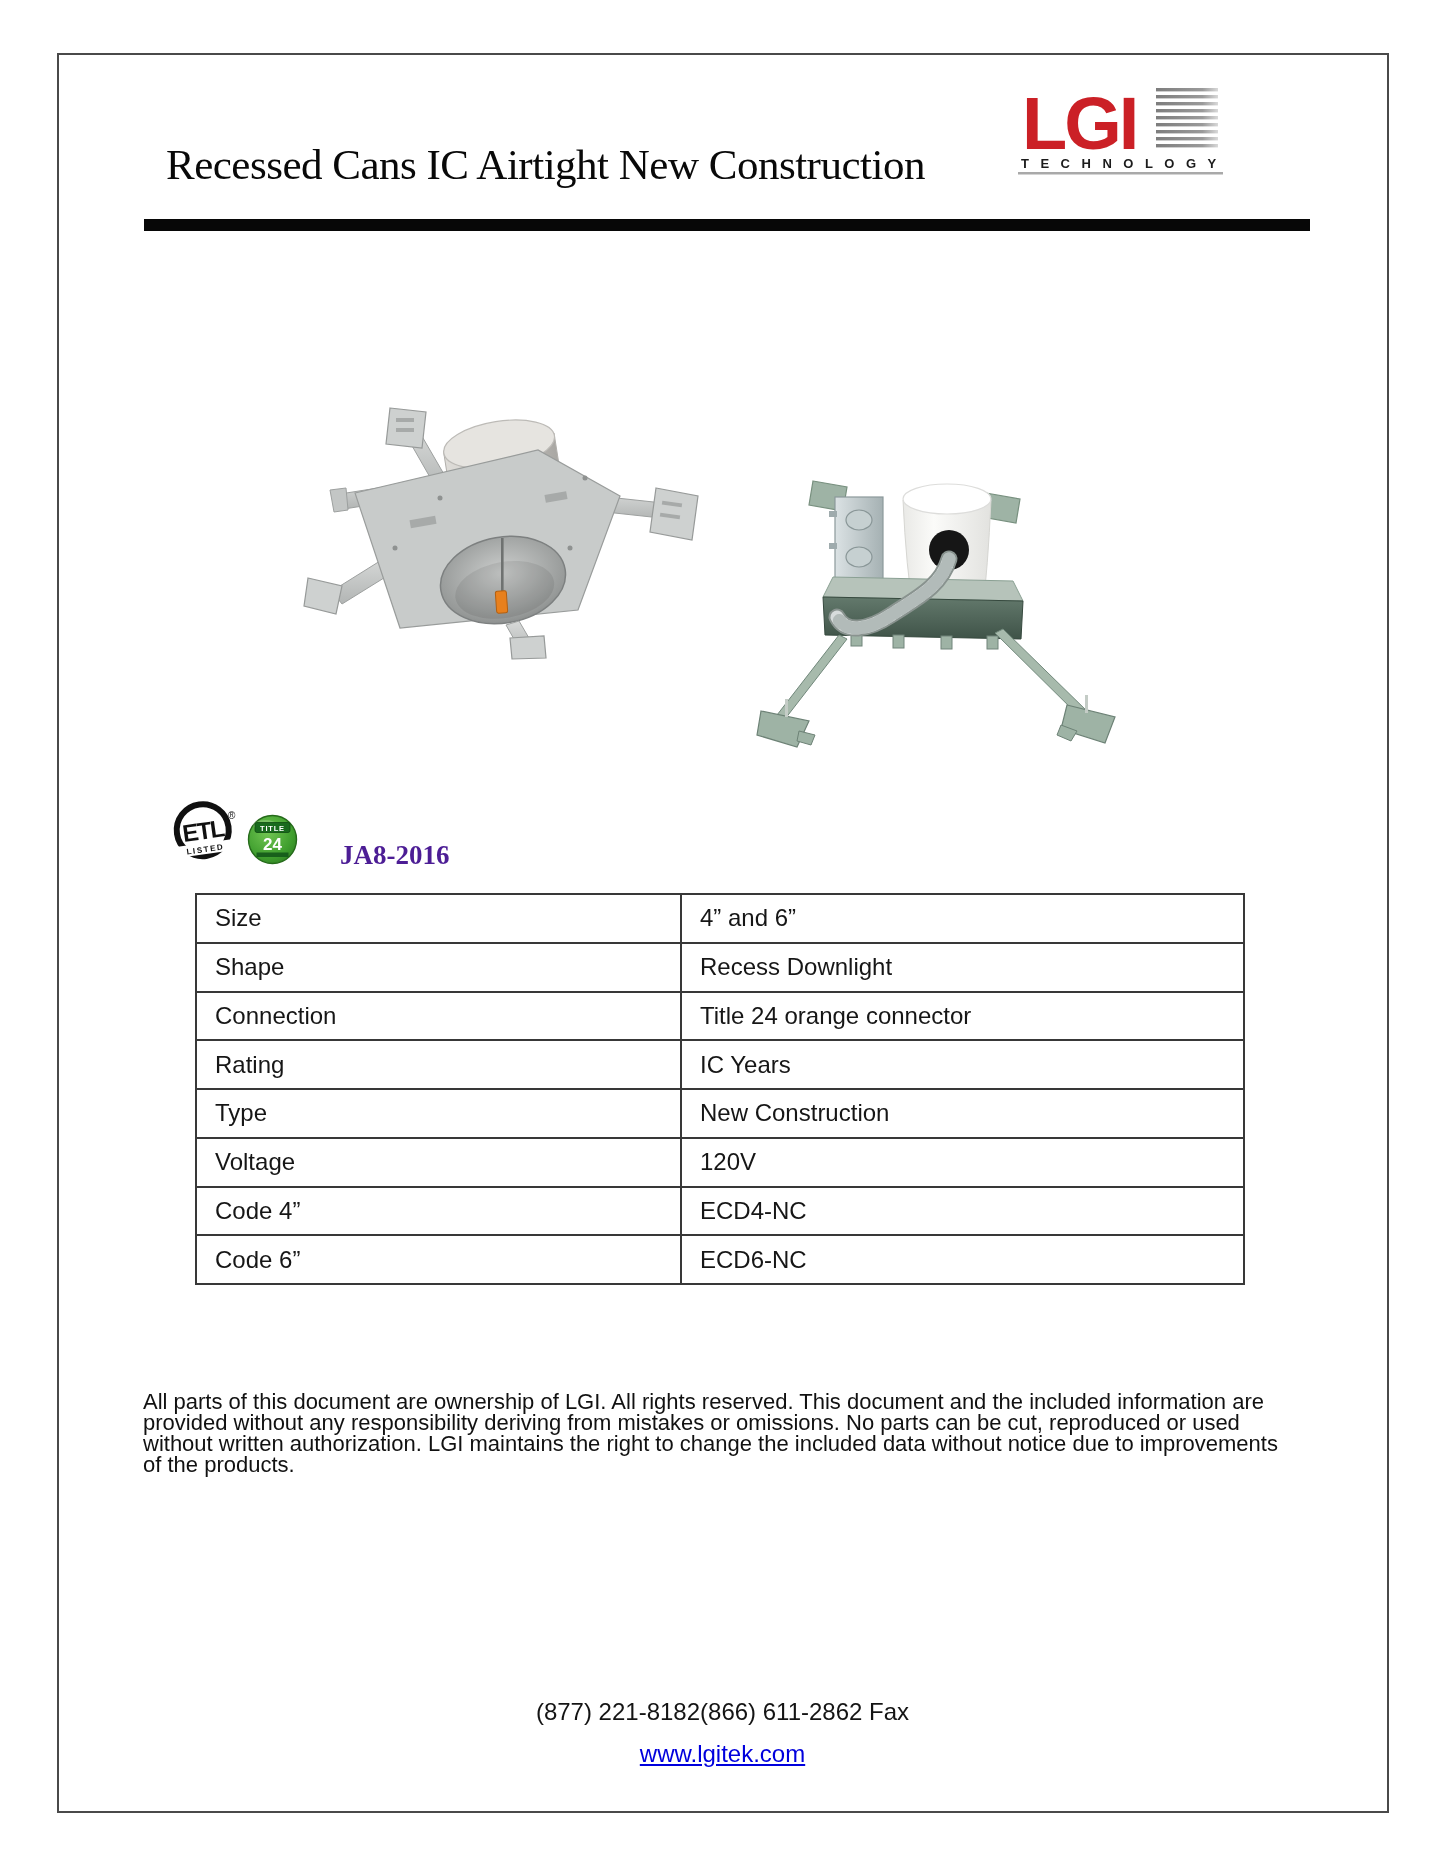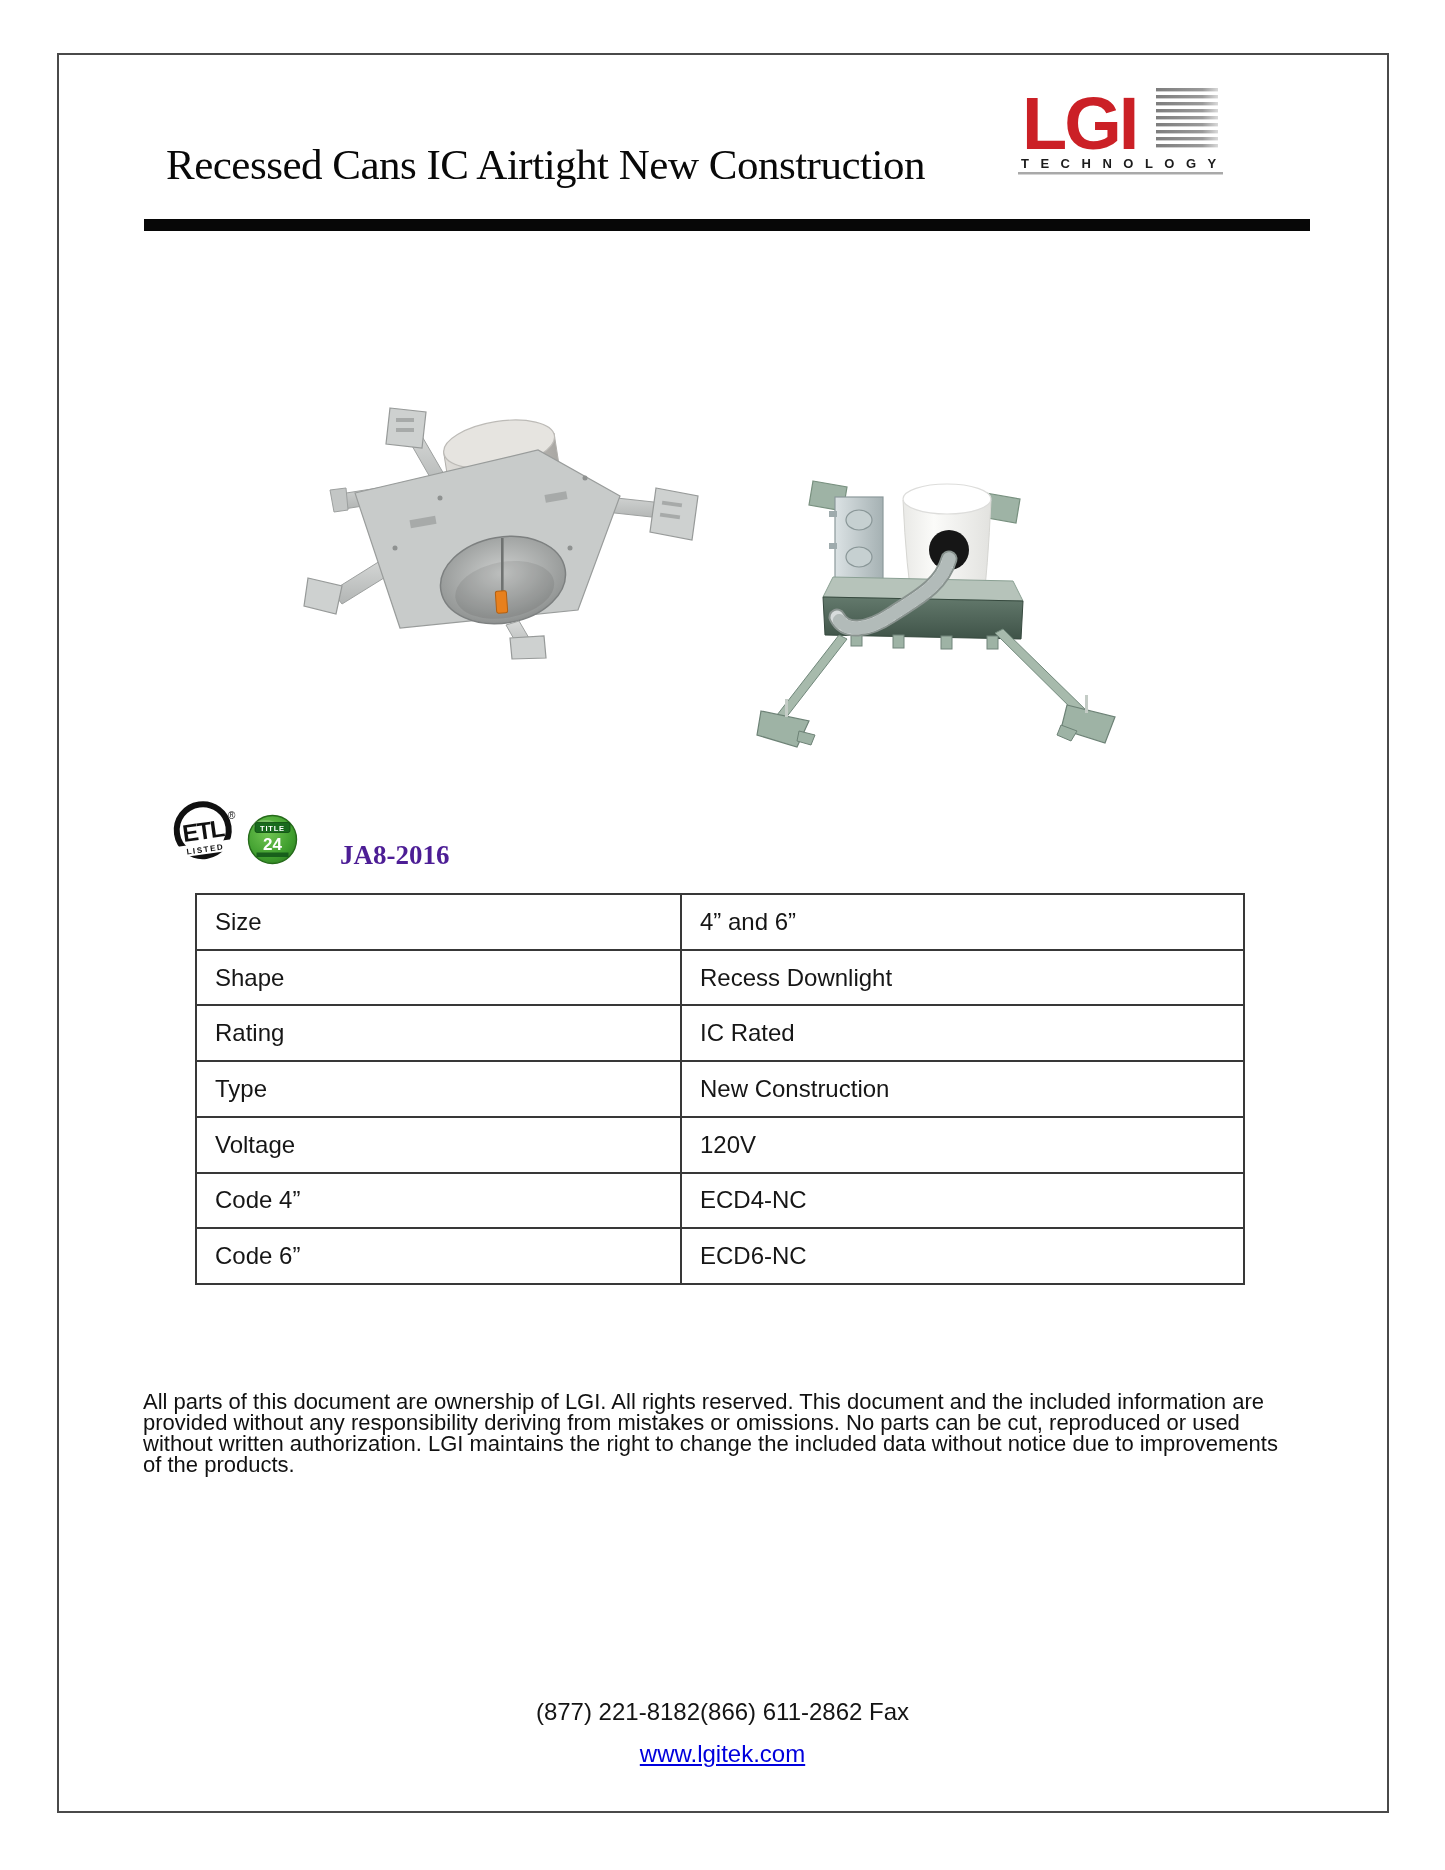--- a/index.html
+++ b/index.html
@@ -255,22 +255,26 @@
   <tbody>
     <tr>
       <td class="c1">Size</td>
       <td>4” and 6”</td>
     </tr>
     <tr>
       <td class="c1">Shape</td>
       <td>Recess Downlight</td>
     </tr>
     <tr>
+      <td class="c1">Connection</td>
+      <td>Title 24 orange connector</td>
+    </tr>
+    <tr>
       <td class="c1">Rating</td>
-      <td>IC Rated</td>
+      <td>IC Years</td>
     </tr>
     <tr>
       <td class="c1">Type</td>
       <td>New Construction</td>
     </tr>
     <tr>
       <td class="c1">Voltage</td>
       <td>120V</td>
     </tr>
     <tr>

